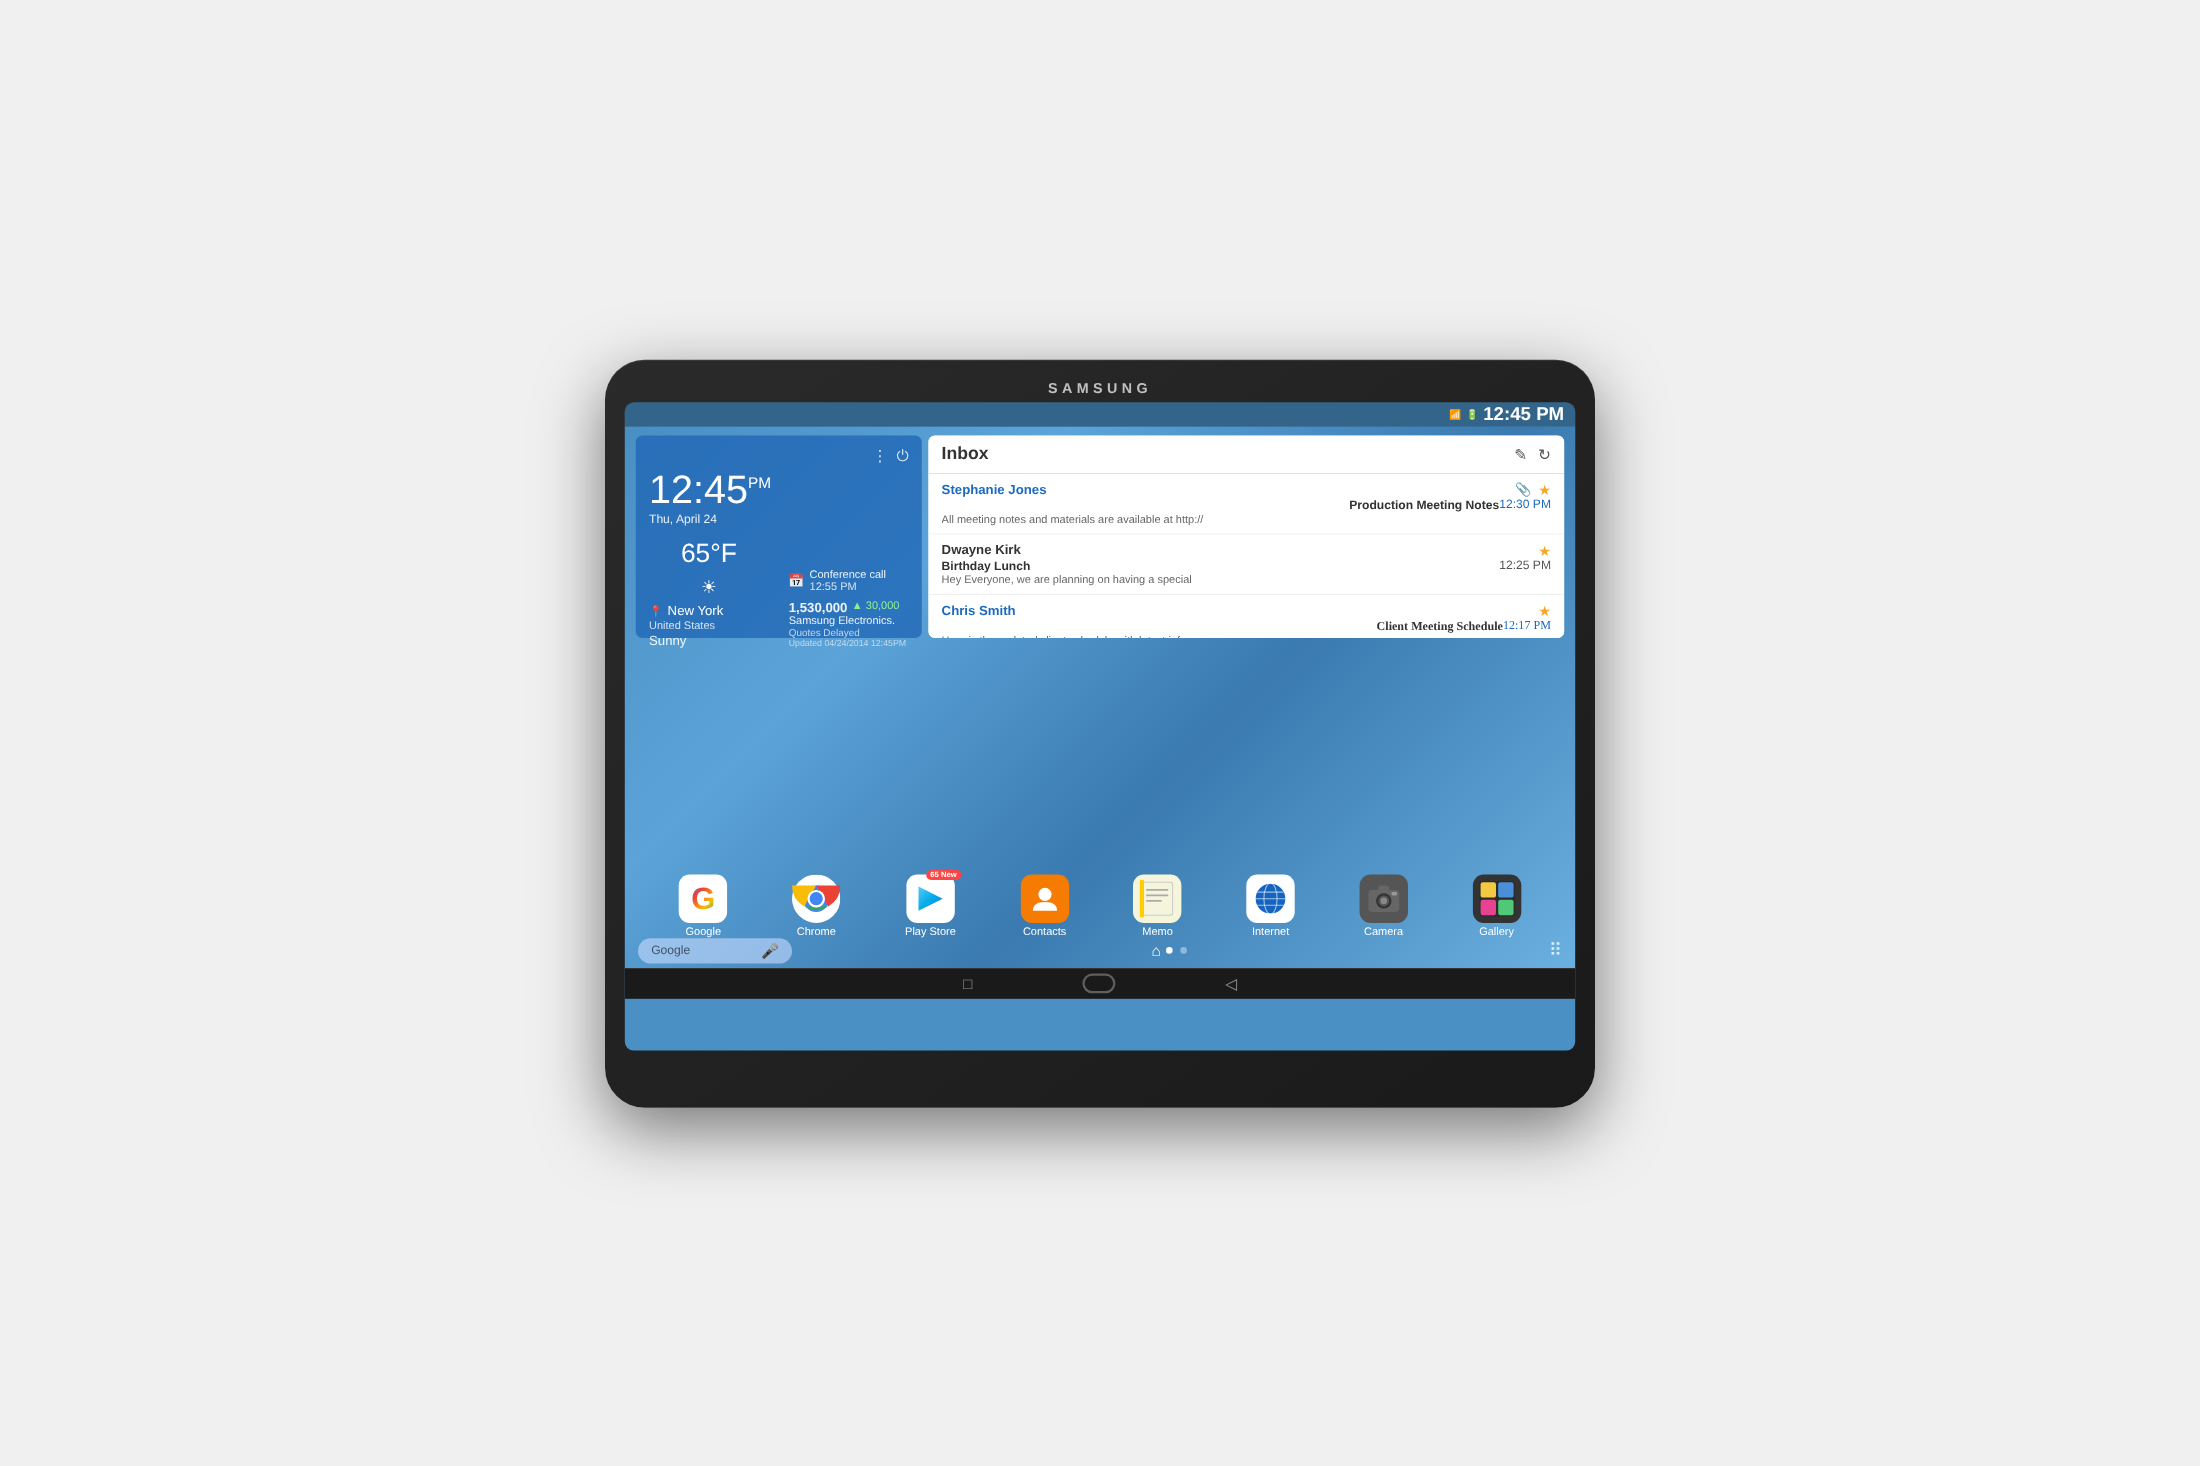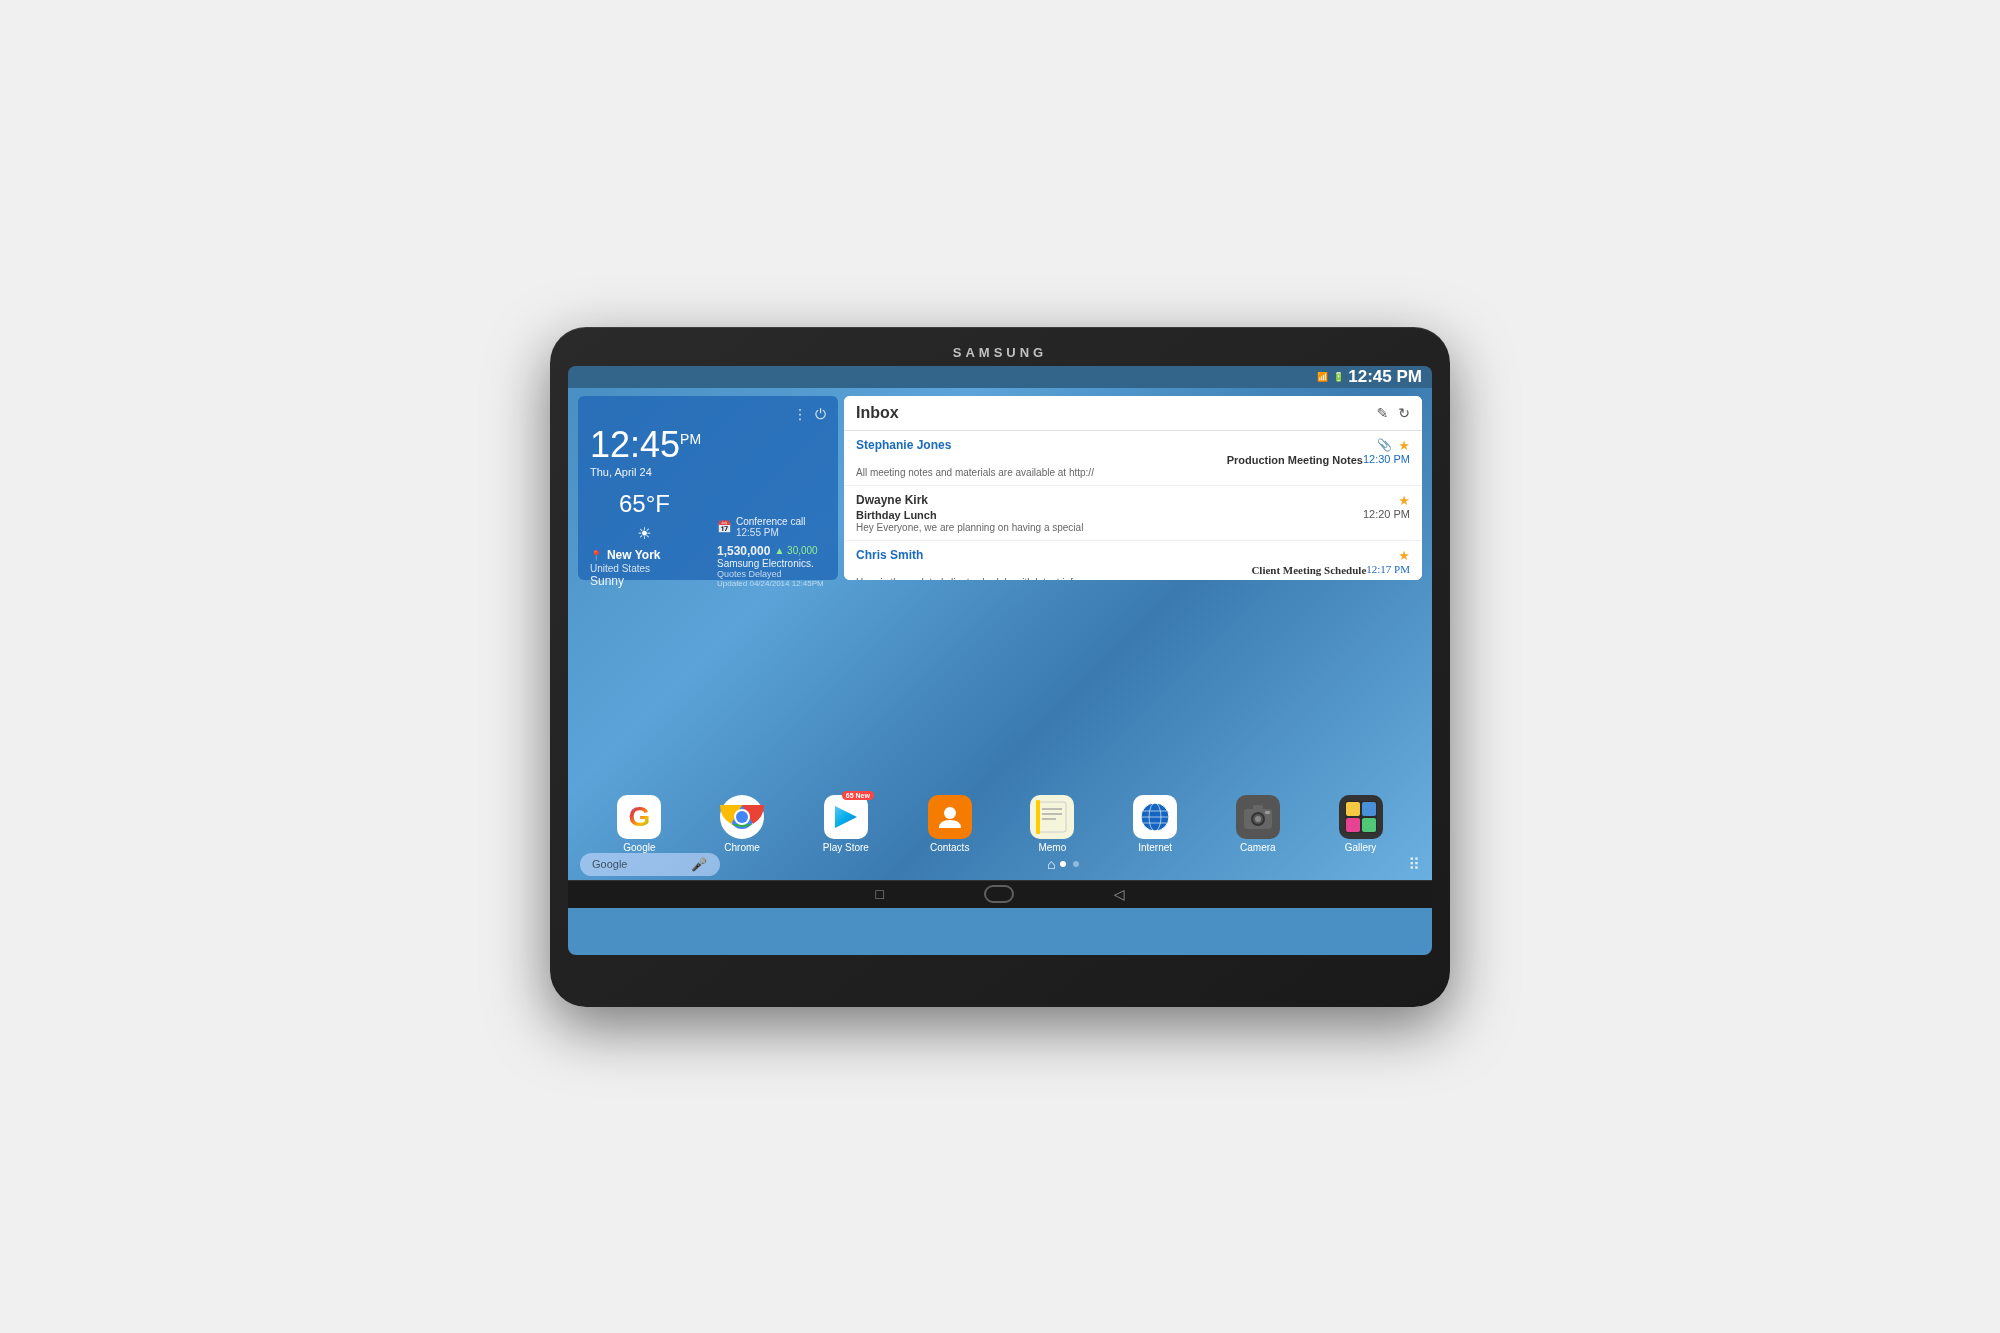--- a/index.html
+++ b/index.html
@@ -135,21 +135,21 @@
       font-size: 16px;
     }
     .weather-location {
       margin-top: 2px;
     }
     .weather-location .pin {
       font-size: 10px;
     }
     .weather-location .city {
       font-size: 12px;
-      font-weight: bold;
+      font-weight: normal;
     }
     .weather-condition {
       font-size: 12px;
       color: rgba(255,255,255,0.9);
     }
 
     
     .widget-right {
       flex: 1;
       padding-left: 8px;
@@ -467,21 +467,21 @@
 
           <div class="email-item">
             <div class="email-top-row">
               <span class="email-sender black">Dwayne Kirk</span>
               <div class="email-meta">
                 <span class="email-star">★</span>
               </div>
             </div>
             <div style="display:flex; justify-content:space-between; align-items:center;">
               <span class="email-subject">Birthday Lunch</span>
-              <span class="email-time" style="color:#555;">12:20 PM</span>
+              <span class="email-time" style="color:#555;">12:25 PM</span>
             </div>
             <div class="email-preview">Hey Everyone, we are planning on having a special</div>
           </div>
 
           <div class="email-item">
             <div class="email-top-row">
               <span class="email-sender">Chris Smith</span>
               <div class="email-meta">
                 <span class="email-star">★</span>
               </div>

